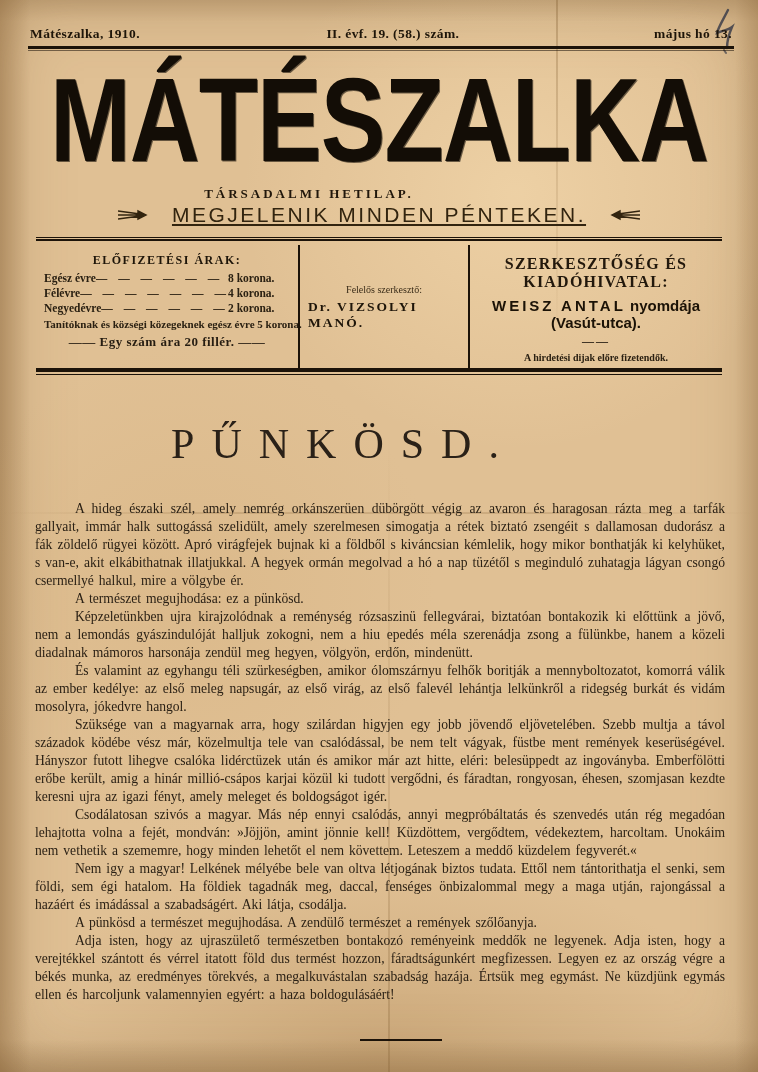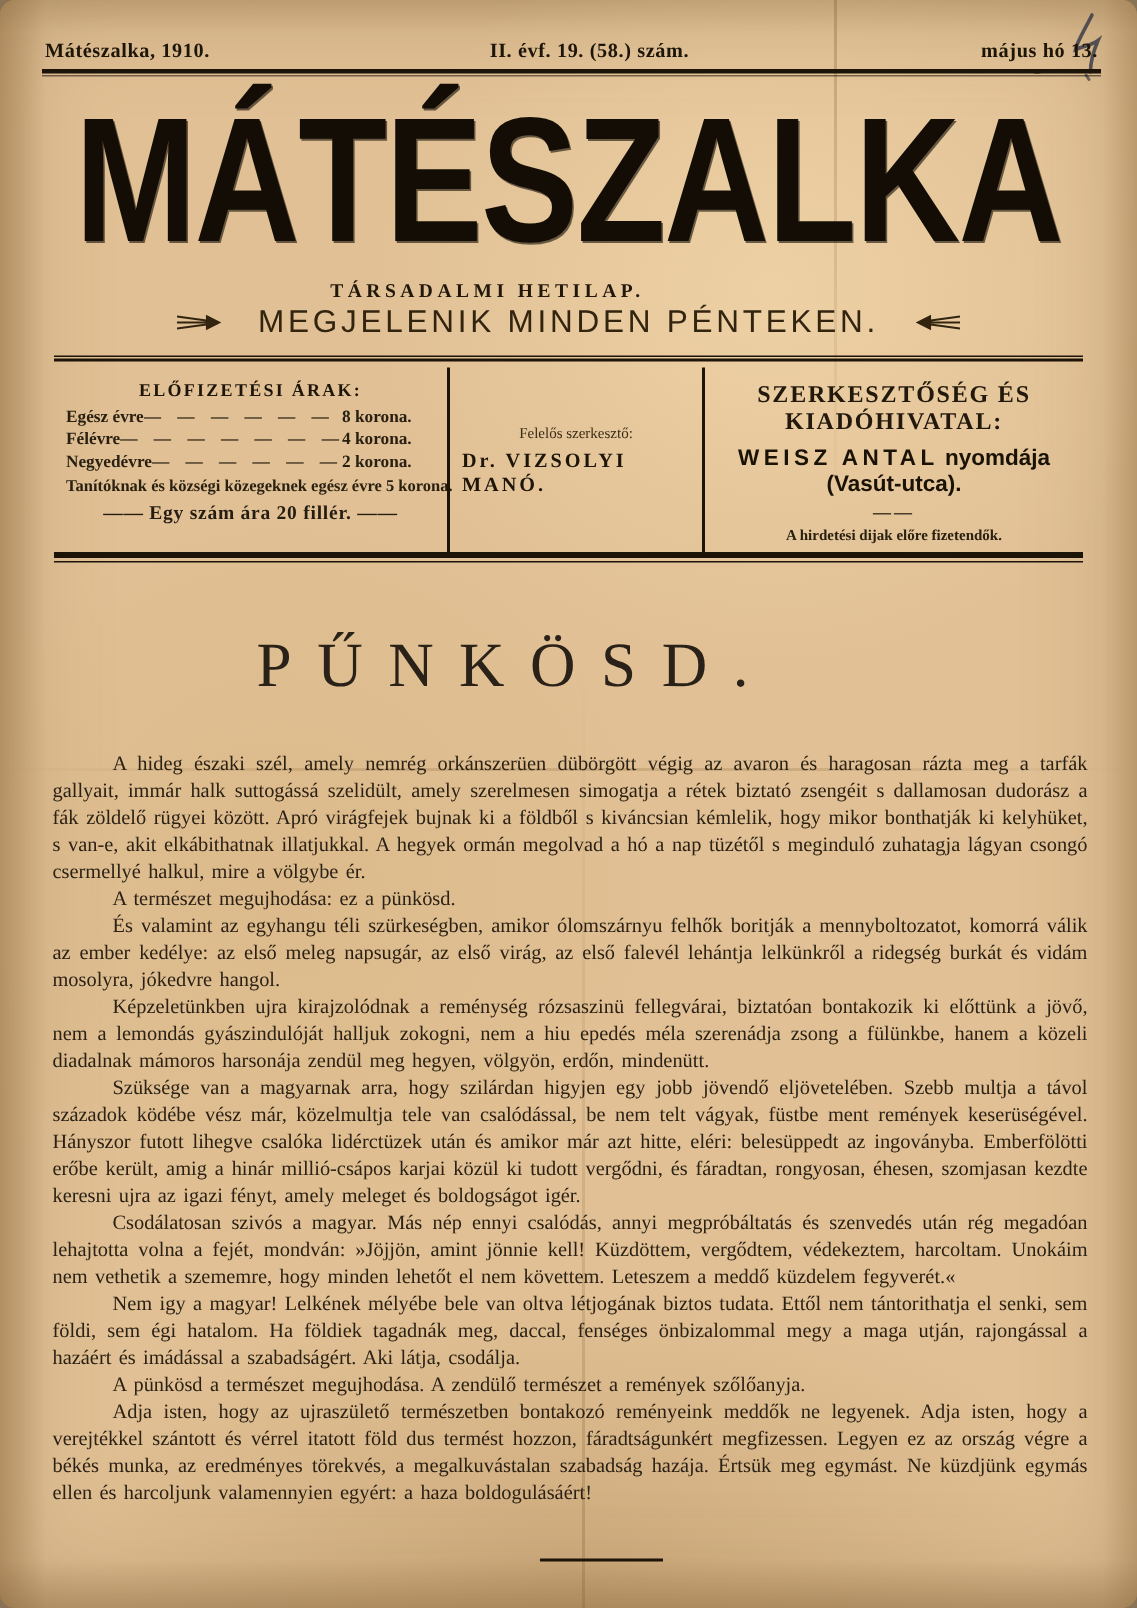--- a/index.html
+++ b/index.html
@@ -11,42 +11,41 @@
     background-image:
       radial-gradient(ellipse 60% 40% at 68% 18%, rgba(248,222,178,.55) 0%, rgba(248,222,178,0) 60%),
       radial-gradient(ellipse 50% 35% at 25% 55%, rgba(214,178,128,.45) 0%, rgba(214,178,128,0) 65%),
       radial-gradient(ellipse 70% 25% at 50% 98%, rgba(170,130,80,.35) 0%, rgba(170,130,80,0) 70%),
       linear-gradient(90deg, rgba(140,100,55,.38) 0%, rgba(140,100,55,0) 4%, rgba(140,100,55,0) 97%, rgba(140,100,55,.25) 100%),
       linear-gradient(0deg, rgba(120,85,45,.30) 0%, rgba(120,85,45,0) 3%, rgba(120,85,45,0) 98%, rgba(120,85,45,.18) 100%);
     box-shadow: inset 0 0 70px rgba(110,78,38,.35);
     overflow:hidden;
     font-family:"Liberation Serif", serif;
     color:#261d12;
-    border-radius:10px;
   }
   
   .crease-v1{position:absolute;top:0;left:556px;width:2px;height:340px;background:linear-gradient(180deg,rgba(130,95,50,.35),rgba(130,95,50,0));}
   .crease-v2{position:absolute;bottom:0;left:388px;width:2px;height:640px;background:linear-gradient(0deg,rgba(130,95,50,.30),rgba(130,95,50,0));}
   .crease-h1{position:absolute;left:0;top:512px;width:758px;height:2px;background:linear-gradient(90deg,rgba(130,95,50,0),rgba(130,95,50,.22) 30%,rgba(130,95,50,.22) 70%,rgba(130,95,50,0));}
 
   
   .dateline{position:absolute;top:26px;left:30px;right:26px;display:flex;justify-content:space-between;
     font-weight:bold;font-size:13.5px;letter-spacing:.4px;color:#1e1509;}
   .dateline .c{position:absolute;left:46%;transform:translateX(-50%);margin-left:40px;}
   .rule-date{position:absolute;top:46px;left:28px;right:24px;border-top:3px solid #1c1309;border-bottom:1px solid rgba(28,19,9,.55);height:1px;}
 
   
   .masthead{position:absolute;top:52px;left:0;width:758px;text-align:center;
     font-family:"Liberation Sans",sans-serif;font-weight:bold;font-size:97px;letter-spacing:-1px;
     color:#130d06;transform:scaleY(1.22);transform-origin:top center;
     text-shadow:1px 1px 0 rgba(19,13,6,.6);}
-  .subtitle{position:absolute;top:186px;left:16px;width:618px;text-align:center;
+  .subtitle{position:absolute;top:186px;left:0;width:618px;text-align:center;
     font-weight:bold;font-size:13px;letter-spacing:3px;color:#21170b;}
   .frequency{position:absolute;top:203px;left:0;width:758px;text-align:center;
-    font-family:"Liberation Sans",sans-serif;font-size:21px;letter-spacing:2.5px;color:#32240f;display:flex;align-items:center;justify-content:center;gap:24px;}
+    font-family:"Liberation Sans",sans-serif;font-size:21px;letter-spacing:2.5px;color:#32240f;display:flex;align-items:center;justify-content:center;gap:24px;text-decoration:underline;}
   .arrow-orn{display:inline-block;}
 
   
   .infobar{position:absolute;top:237px;left:36px;width:686px;
     border-top:1px solid #1c1309;box-sizing:border-box;}
   .infobar-inner{border-top:2px solid transparent;display:flex;
     border-bottom:4px double #1c1309;
     box-shadow:0 -4px 0 -1px #1c1309 inset;}
   .infobar .inner-top{height:2px;border-top:2px solid #1c1309;margin-top:1px;}
   .col{padding:6px 8px 8px;box-sizing:border-box;}
@@ -149,22 +148,22 @@
         <div class="of-note">A hirdetési dijak előre fizetendők.</div>
       </div>
     </div>
   </div>
 
   <div class="article-title">PŰNKÖSD.</div>
 
   <div class="body-text">
     <p>A hideg északi szél, amely nemrég orkánszerüen dübörgött végig az avaron és haragosan rázta meg a tarfák gallyait, immár halk suttogássá szelidült, amely szerelmesen simogatja a rétek biztató zsengéit s dallamosan dudorász a fák zöldelő rügyei között. Apró virágfejek bujnak ki a földből s kiváncsian kémlelik, hogy mikor bonthatják ki kelyhüket, s van-e, akit elkábithatnak illatjukkal. A hegyek ormán megolvad a hó a nap tüzétől s meginduló zuhatagja lágyan csongó csermellyé halkul, mire a völgybe ér.</p>
     <p>A természet megujhodása: ez a pünkösd.</p>
+    <p>Képzeletünkben ujra kirajzolódnak a reménység rózsaszinü fellegvárai, biztatóan bontakozik ki előttünk a jövő, nem a lemondás gyászindulóját halljuk zokogni, nem a hiu epedés méla szerenádja zsong a fülünkbe, hanem a közeli diadalnak mámoros harsonája zendül meg hegyen, völgyön, erdőn, mindenütt.</p>
     <p>És valamint az egyhangu téli szürkeségben, amikor ólomszárnyu felhők boritják a mennyboltozatot, komorrá válik az ember kedélye: az első meleg napsugár, az első virág, az első falevél lehántja lelkünkről a ridegség burkát és vidám mosolyra, jókedvre hangol.</p>
-    <p>Képzeletünkben ujra kirajzolódnak a reménység rózsaszinü fellegvárai, biztatóan bontakozik ki előttünk a jövő, nem a lemondás gyászindulóját halljuk zokogni, nem a hiu epedés méla szerenádja zsong a fülünkbe, hanem a közeli diadalnak mámoros harsonája zendül meg hegyen, völgyön, erdőn, mindenütt.</p>
     <p>Szüksége van a magyarnak arra, hogy szilárdan higyjen egy jobb jövendő eljövetelében. Szebb multja a távol századok ködébe vész már, közelmultja tele van csalódással, be nem telt vágyak, füstbe ment remények keserüségével. Hányszor futott lihegve csalóka lidérctüzek után és amikor már azt hitte, eléri: belesüppedt az ingoványba. Emberfölötti erőbe került, amig a hinár millió-csápos karjai közül ki tudott vergődni, és fáradtan, rongyosan, éhesen, szomjasan kezdte keresni ujra az igazi fényt, amely meleget és boldogságot igér.</p>
     <p>Csodálatosan szivós a magyar. Más nép ennyi csalódás, annyi megpróbáltatás és szenvedés után rég megadóan lehajtotta volna a fejét, mondván: »Jöjjön, amint jönnie kell! Küzdöttem, vergődtem, védekeztem, harcoltam. Unokáim nem vethetik a szememre, hogy minden lehetőt el nem követtem. Leteszem a meddő küzdelem fegyverét.«</p>
     <p>Nem igy a magyar! Lelkének mélyébe bele van oltva létjogának biztos tudata. Ettől nem tántorithatja el senki, sem földi, sem égi hatalom. Ha földiek tagadnák meg, daccal, fenséges önbizalommal megy a maga utján, rajongással a hazáért és imádással a szabadságért. Aki látja, csodálja.</p>
     <p>A pünkösd a természet megujhodása. A zendülő természet a remények szőlőanyja.</p>
     <p>Adja isten, hogy az ujraszülető természetben bontakozó reményeink meddők ne legyenek. Adja isten, hogy a verejtékkel szántott és vérrel itatott föld dus termést hozzon, fáradtságunkért megfizessen. Legyen ez az ország végre a békés munka, az eredményes törekvés, a megalkuvástalan szabadság hazája. Értsük meg egymást. Ne küzdjünk egymás ellen és harcoljunk valamennyien egyért: a haza boldogulásáért!</p>
   </div>
 
   <div class="end-rule"></div>
 
 </div>

